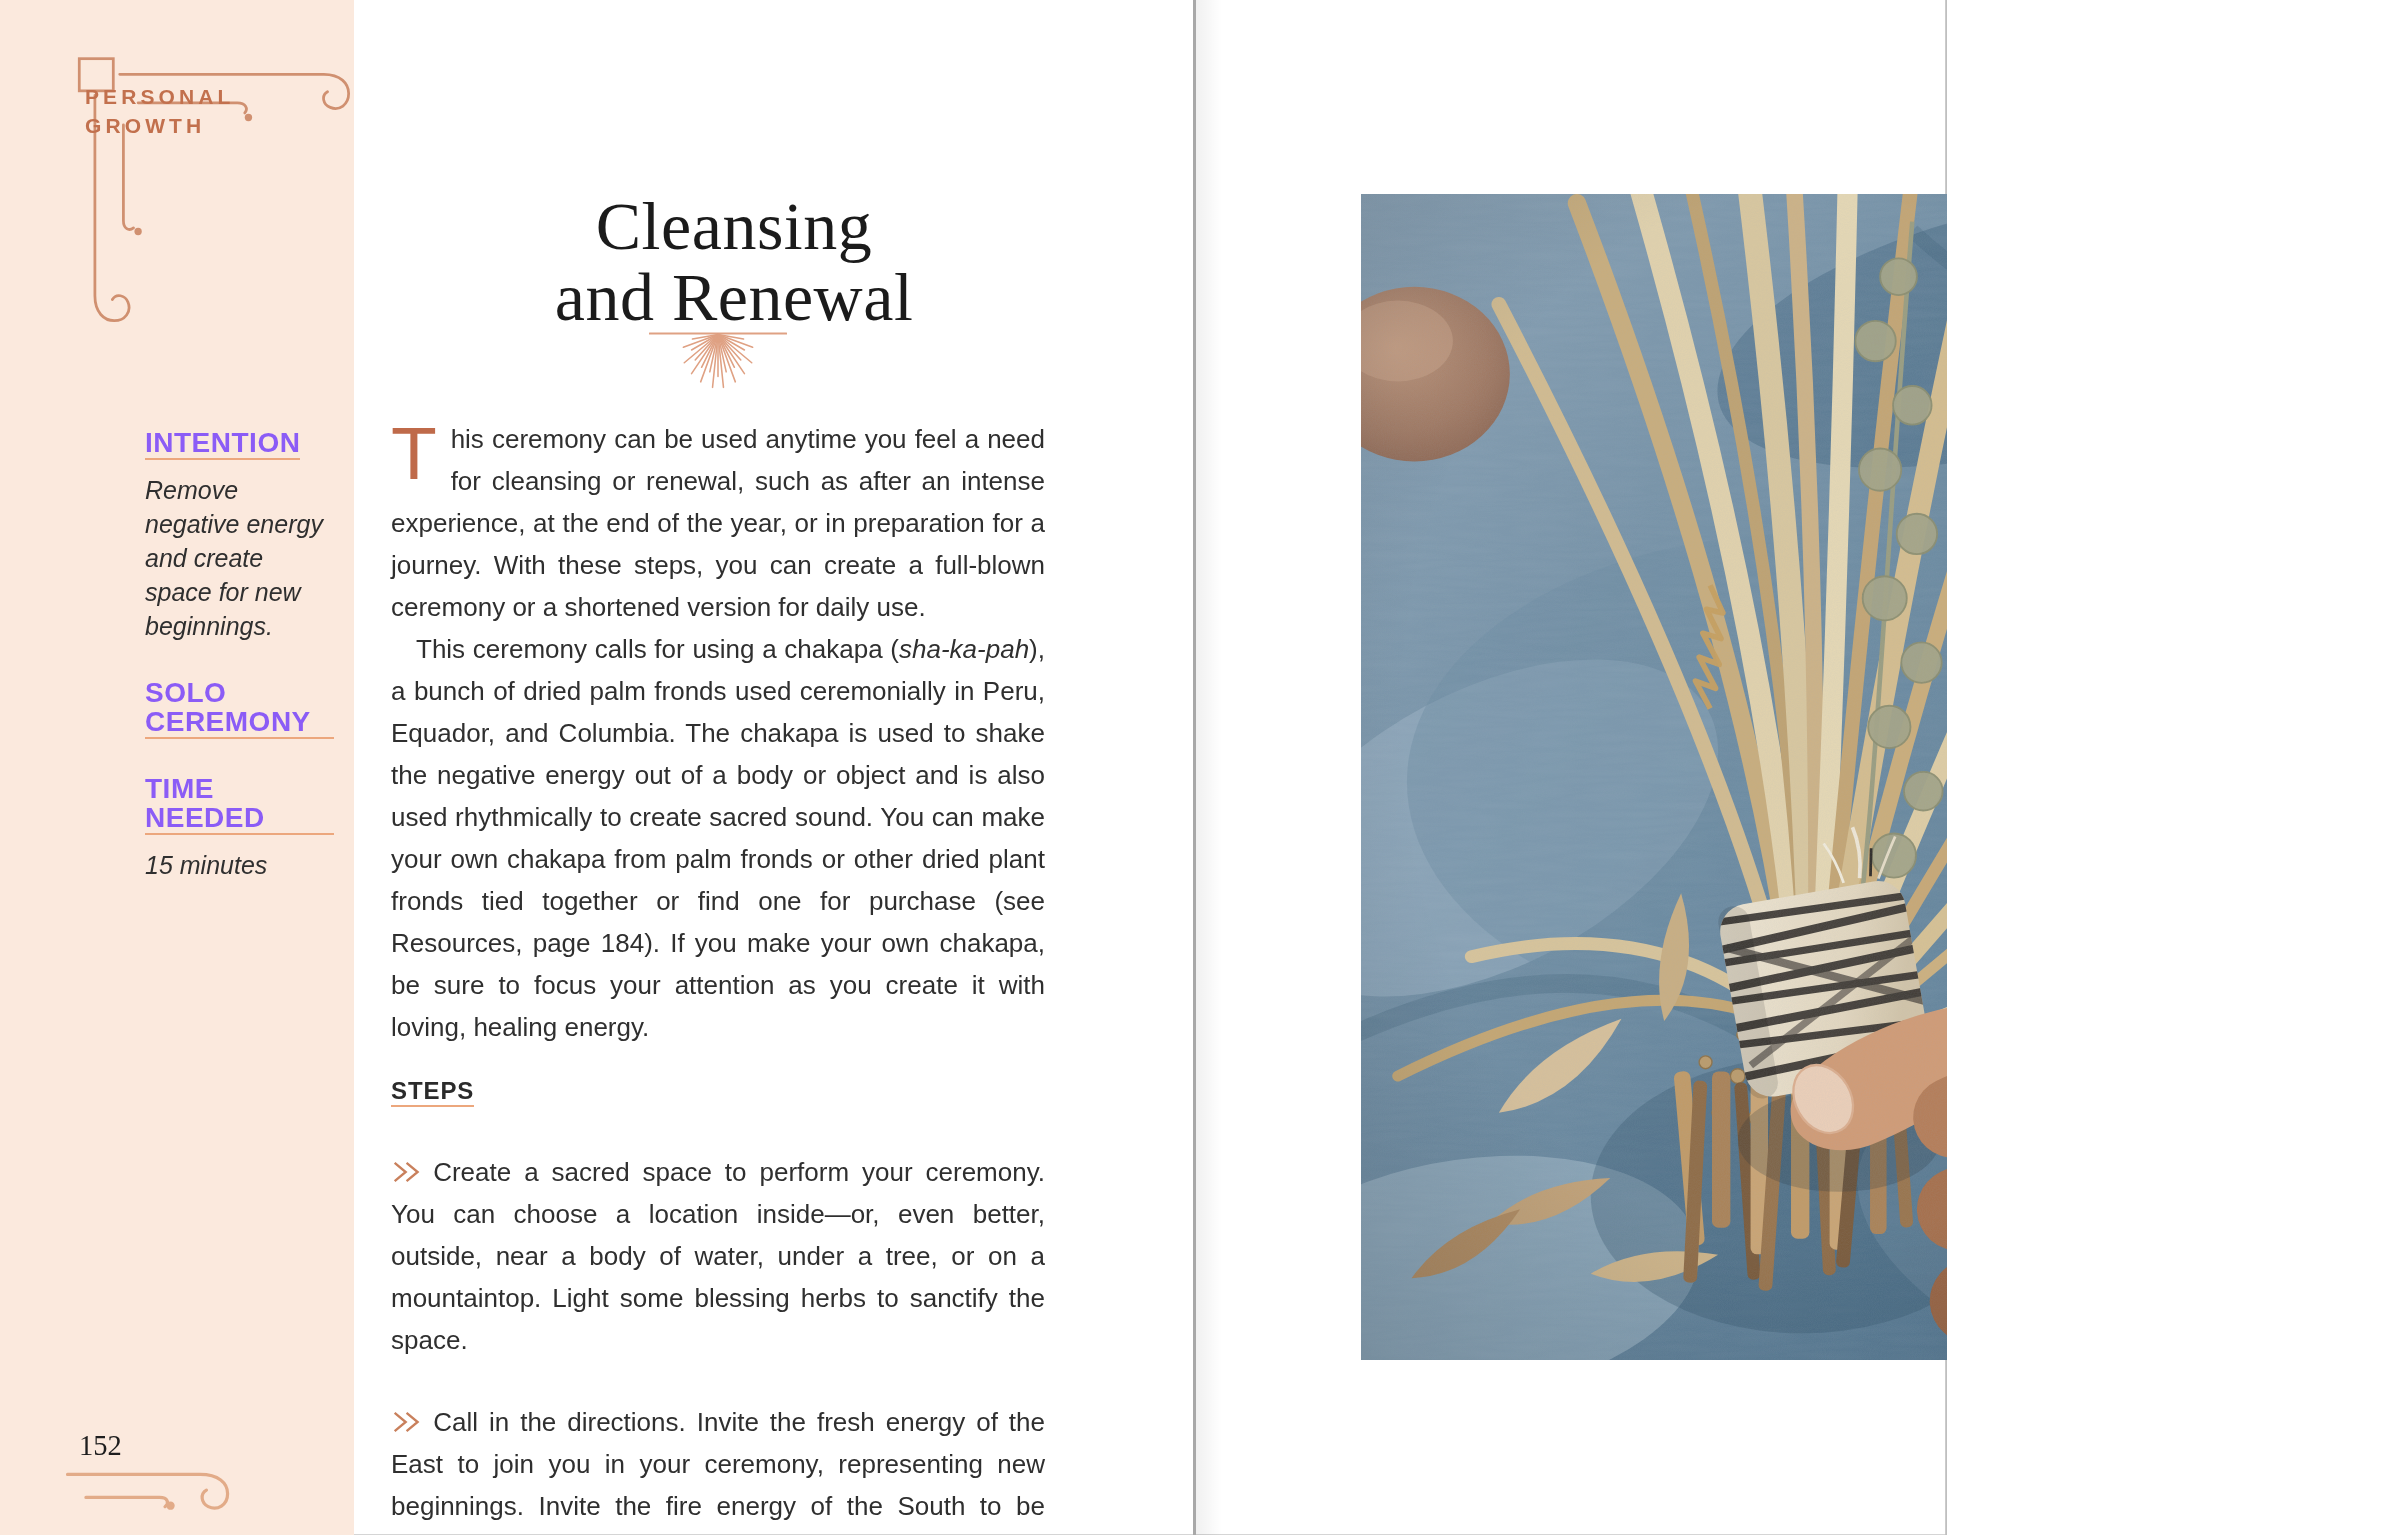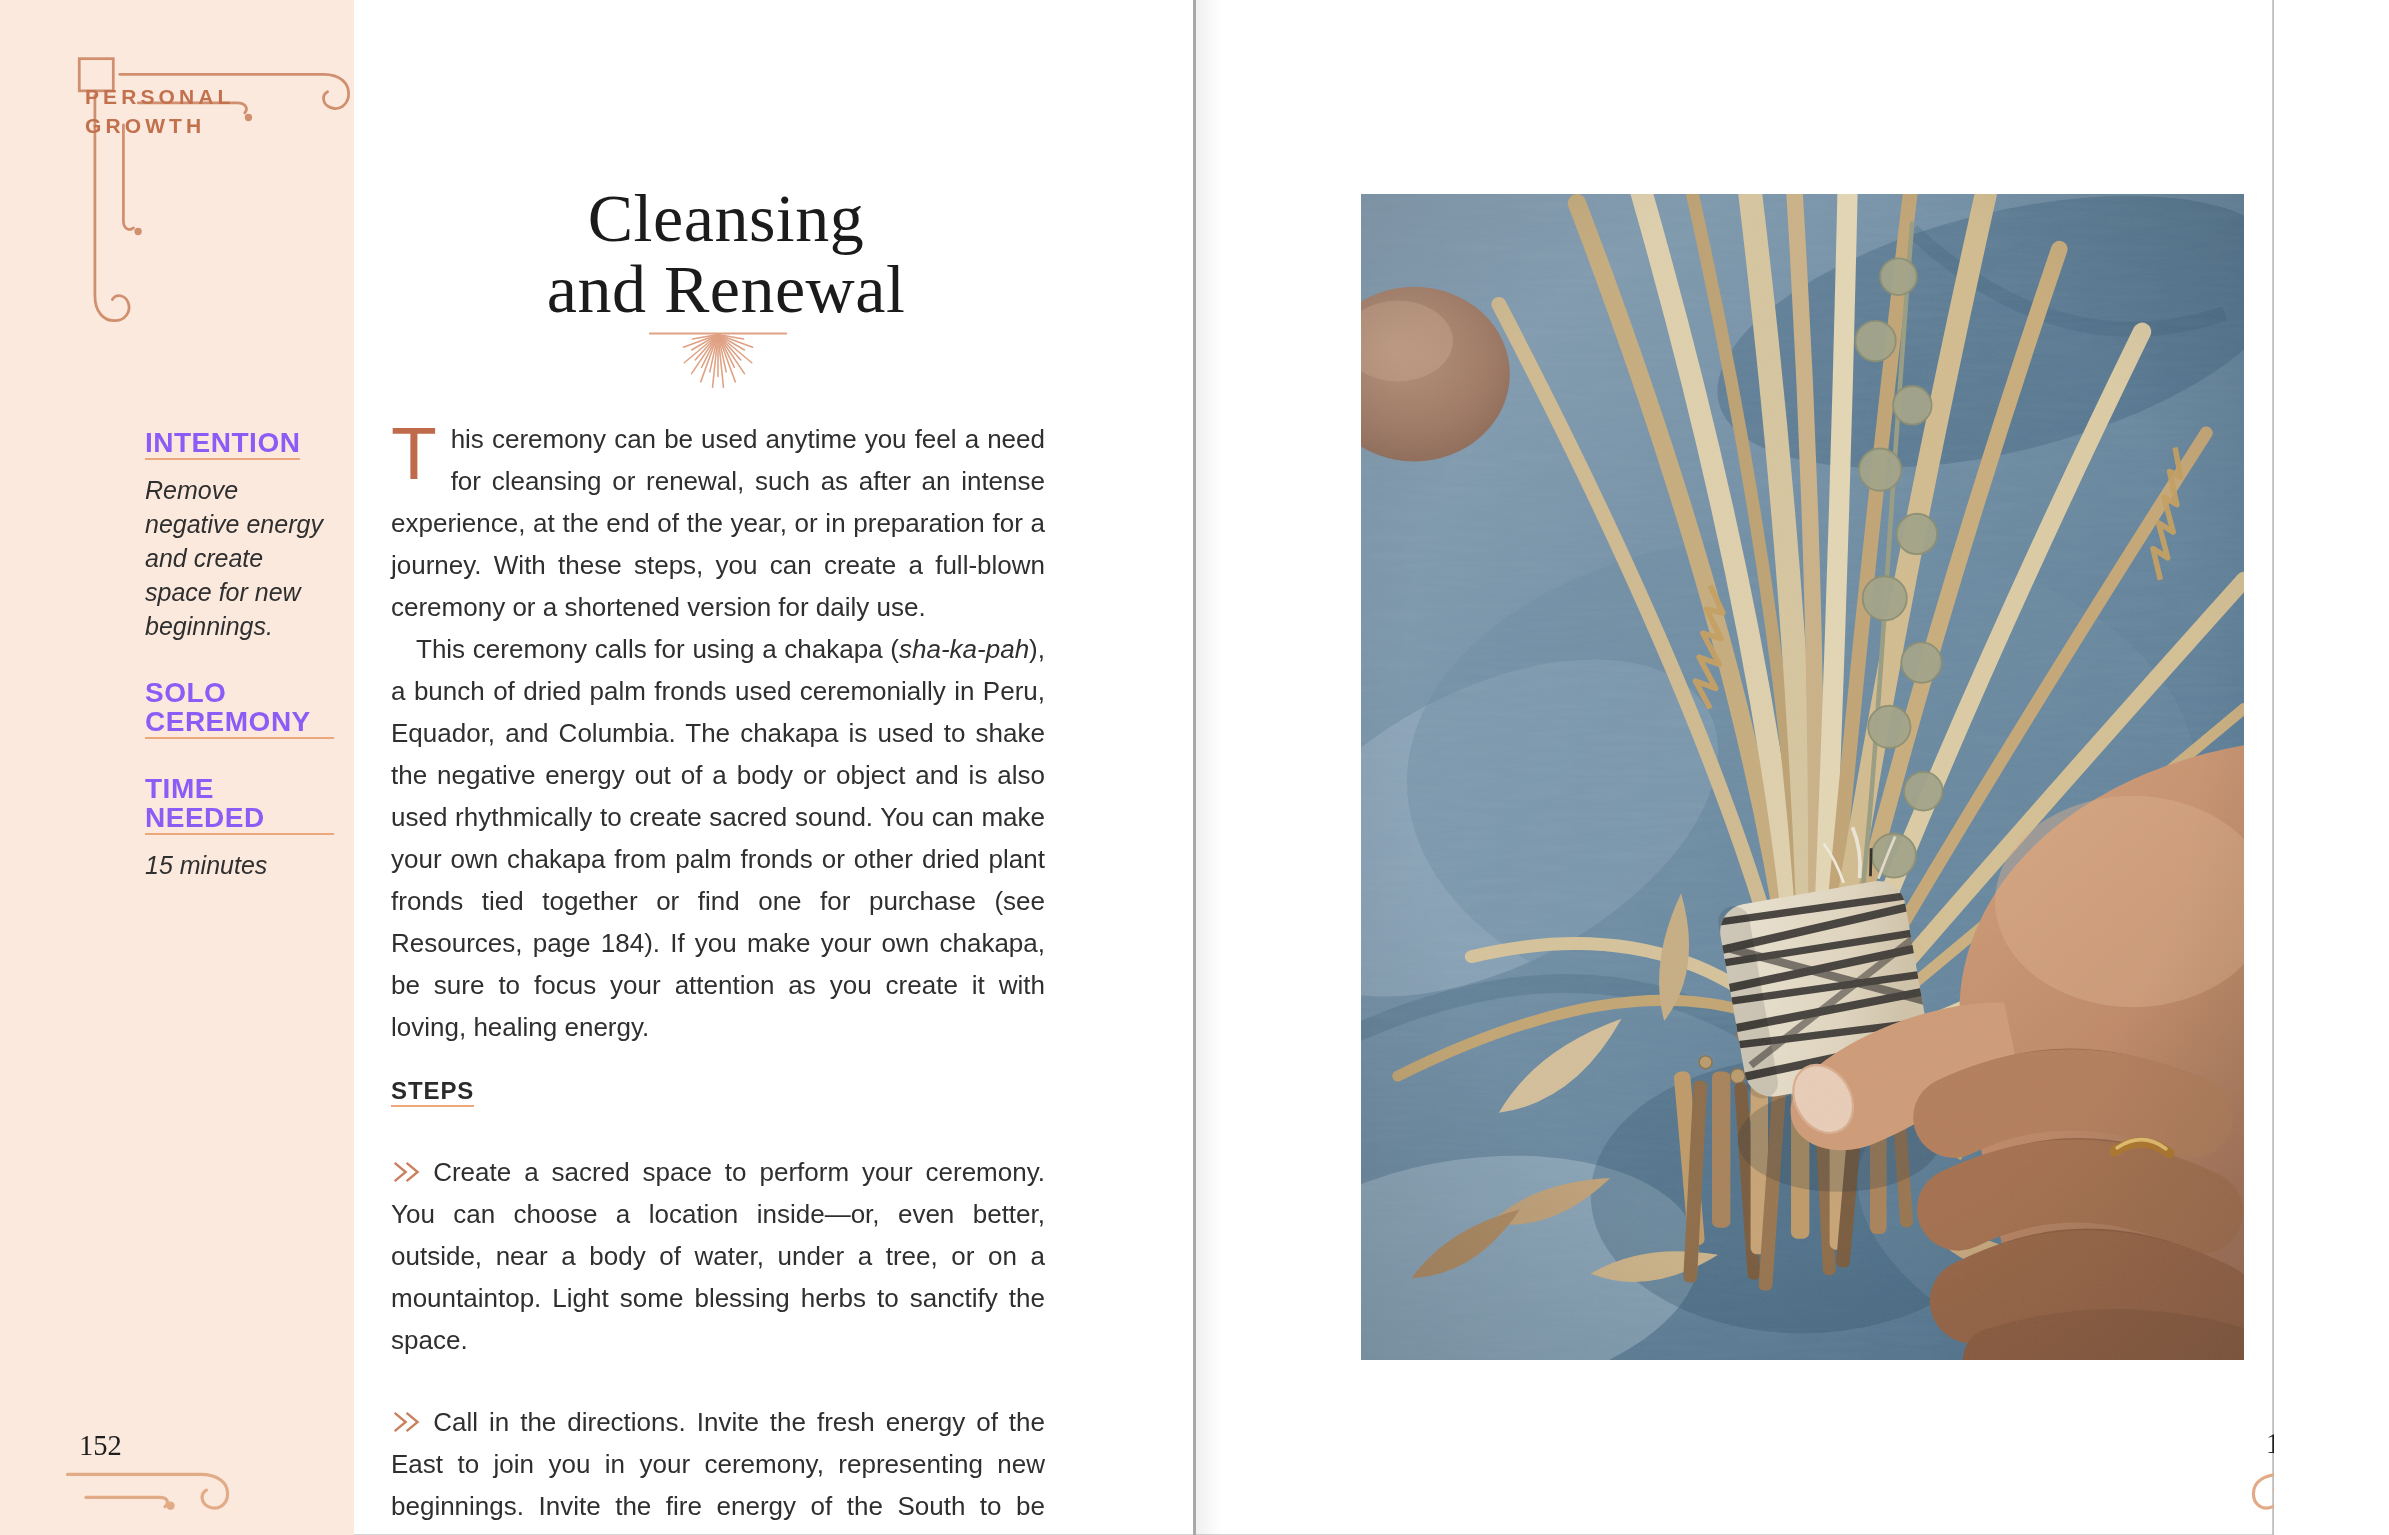--- a/index.html
+++ b/index.html
@@ -1,36 +1,36 @@
 <!DOCTYPE html>
 <html style="font-size:14.7px"><head>
 <meta charset="utf-8">
 <style>
   html,body{margin:0;padding:0;background:#ffffff;}
-  .canvas{position:relative;width:2274px;height:1536px;background:#ffffff;overflow:hidden;
+  .canvas{position:relative;width:1947px;height:1536px;background:#ffffff;overflow:hidden;
           font-family:"Liberation Sans",sans-serif;
           box-shadow:inset -1.8px 0 0 #bfbfbf, inset 0 -1.8px 0 #c8c8c8;}
   
   .sidebar{position:absolute;left:0;top:0;width:354px;height:1536px;background:#fbe9dd;}
   .badge{position:absolute;left:85px;top:83px;color:#c2704d;font-weight:700;
          font-size:21px;line-height:28.5px;letter-spacing:4.1px;}
   .corner-orn{position:absolute;left:48px;top:55px;}
   .sidebar-content{position:absolute;left:145px;top:428px;width:189px;color:#2f2f2f;}
   .sb-h{display:inline-block;font-size:28px;line-height:29px;font-weight:700;letter-spacing:0.5px;
         color:#8b5cf6;border-bottom:2.8px solid #eca77d;padding-bottom:1px;margin:0 0 13px 0;}
   .sb-p{font-size:25px;line-height:34px;margin:0 0 13px 0;font-style:italic;}
   .sb-gap{height:22px;}
   .pagenum{position:absolute;font-family:"Liberation Serif",serif;font-size:28.5px;color:#1e1e1e;}
   .pagenum-left{left:79px;top:1430px;}
   .pagenum-right{left:2266px;top:1428px;}
   .flourish{position:absolute;}
   .fl-left{left:62px;top:1467px;}
   .fl-right{left:2235px;top:1467px;}
   
-  .title{position:absolute;left:391px;top:175px;width:654px;margin:8px;text-align:center;
+  .title{position:absolute;left:391px;top:175px;width:654px;margin:16px;text-align:center;
          font-family:"Liberation Serif",serif;font-weight:400;color:#1b1b1b;
          font-size:68px;line-height:71px;letter-spacing:0.5px;}
   .sunburst{position:absolute;left:649px;top:329px;}
   .article-body{position:absolute;left:391px;top:418px;width:654px;color:#2f2f2f;
                 font-size:26px;line-height:42px;}
   .article-body p{margin:0;text-align:justify;}
   .dropcap{float:left;font-size:75px;line-height:59px;color:#bf6a4a;margin:6.4px 13.8px 0 0;}
   .p-indent{text-indent:25px;}
   .steps-h{display:inline-block;font-size:24px;line-height:27.6px;font-weight:700;letter-spacing:0.9px;
            color:#2b2b2b;border-bottom:2.8px solid #eca77d;padding-bottom:0;margin:29px 0 0 0;}

